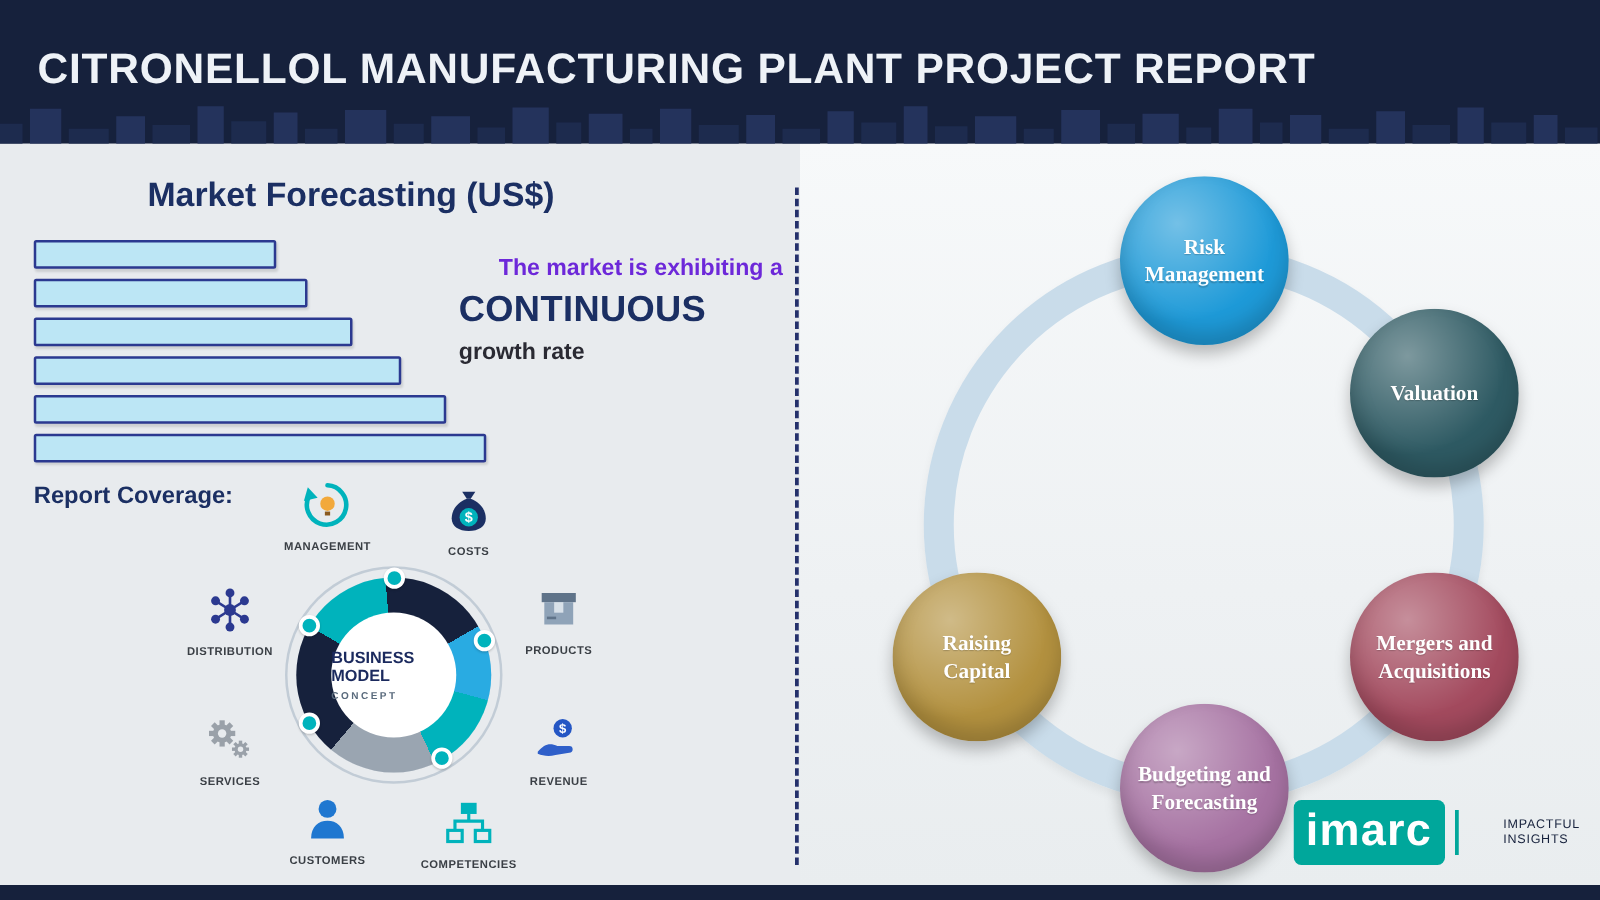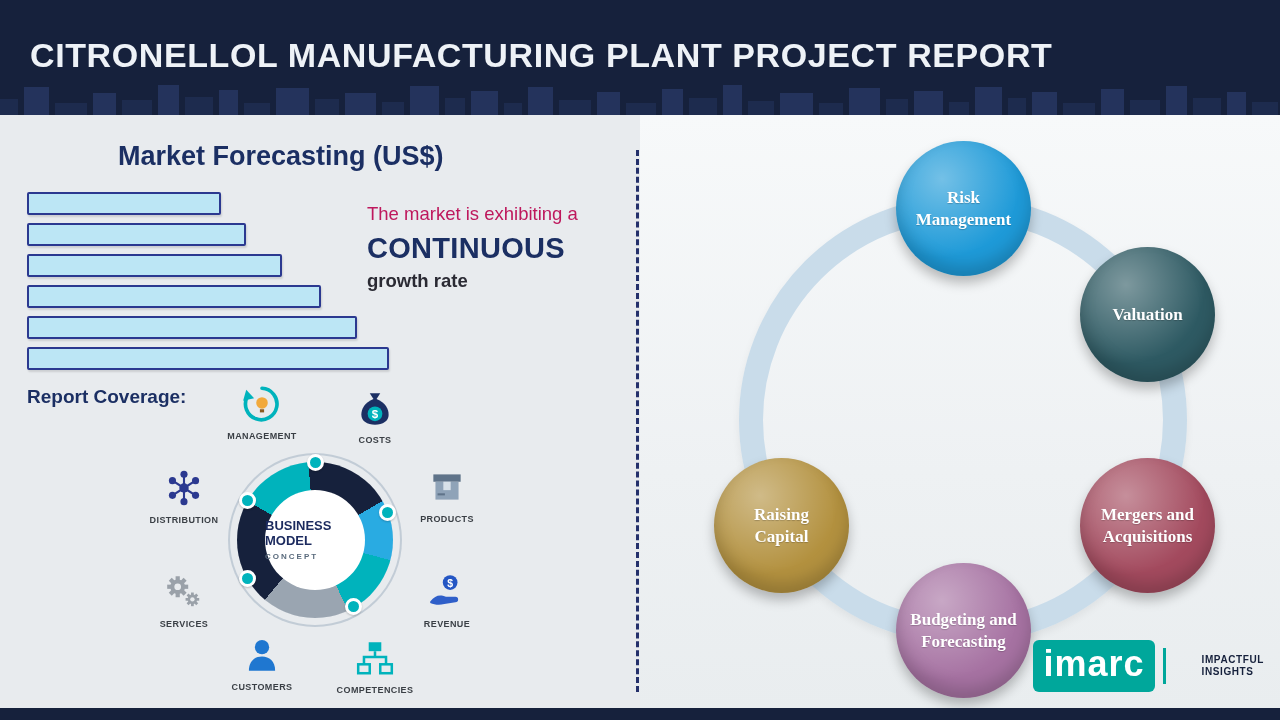--- a/index.html
+++ b/index.html
@@ -21,21 +21,21 @@
   .right-panel{position:absolute;left:640px;top:115px;width:640px;height:595px;
     background:linear-gradient(180deg,#f7f9fa 0%,#eef1f3 60%,#e9edef 100%);}
   .divider{position:absolute;left:636px;top:150px;height:542px;border-left:3px dashed #24306b;}
 
   
   .market-title{position:absolute;left:118px;top:26px;font-size:27px;font-weight:700;color:#1b2f63;}
   .market-bars{position:absolute;left:27px;top:77px;display:flex;flex-direction:column;gap:8px;}
   .market-bar{height:19px;background:#bce6f5;border:2px solid #2b3990;border-radius:2px;
     box-shadow:1px 2px 2px rgba(0,0,0,.12);}
   .growth{position:absolute;left:367px;top:88px;width:270px;}
-  .growth-line1{display:block;font-size:18.5px;font-weight:400;color:#be185d;}
+  .growth-line1{display:block;font-size:18.5px;font-weight:700;color:#6d28d9;margin-left:32px;}
   .growth-line2{display:block;font-size:29px;font-weight:800;color:#1b2f63;letter-spacing:.3px;margin:7px 0 5px;}
   .growth-line3{display:block;font-size:18.5px;font-weight:600;color:#2a2a33;}
   .coverage-label{position:absolute;left:27px;top:271px;font-size:19px;font-weight:800;color:#1b2f63;}
 
   
   .bm-diagram{position:absolute;left:0;top:0;width:640px;height:595px;}
   .bm-ring{
     position:absolute;left:237px;top:347px;width:156px;height:156px;border-radius:50%;
     background:conic-gradient(from -60deg,
       #00b3bc 0deg 55deg,#16213c 55deg 120deg,#29abe2 120deg 165deg,
@@ -86,21 +86,21 @@
   .cm-node-0{left:256px;top:26px;}  .cm-node-1{left:440px;top:132px;}
   .cm-node-2{left:440px;top:343px;} .cm-node-3{left:256px;top:448px;}
   .cm-node-4{left:74px;top:343px;}  .cm-node-5{left:74px;top:131px;}
 
   
   .logo{position:absolute;right:16px;bottom:18px;display:flex;align-items:center;gap:8px;}
   .logo-badge{background:#00a79b;color:#ffffff;font-weight:700;font-size:36px;line-height:1;
     padding:6px 10px 10px;border-radius:6px;letter-spacing:1px;}
   .logo-sep{width:3px;height:36px;background:#00a79b;}
   .logo-tagline{display:flex;flex-direction:column;justify-content:center;}
-  .logo-tagline span{font-size:10px;font-weight:700;color:#16213c;letter-spacing:.6px;line-height:1.25;padding-left:28px;}
+  .logo-tagline span{font-size:10px;font-weight:400;color:#16213c;letter-spacing:.6px;line-height:1.25;padding-left:28px;}
 </style>
 </head>
 <body>
 
 <div class="header">
   <svg class="skyline" viewBox="0 0 1280 38" preserveAspectRatio="none">
       <rect x="0" y="22" width="18" height="16" fill="#1d2b4e"></rect>
       <rect x="24" y="10" width="25" height="28" fill="#24335c"></rect>
       <rect x="55" y="26" width="32" height="12" fill="#1d2b4e"></rect>
       <rect x="93" y="16" width="23" height="22" fill="#24335c"></rect>

